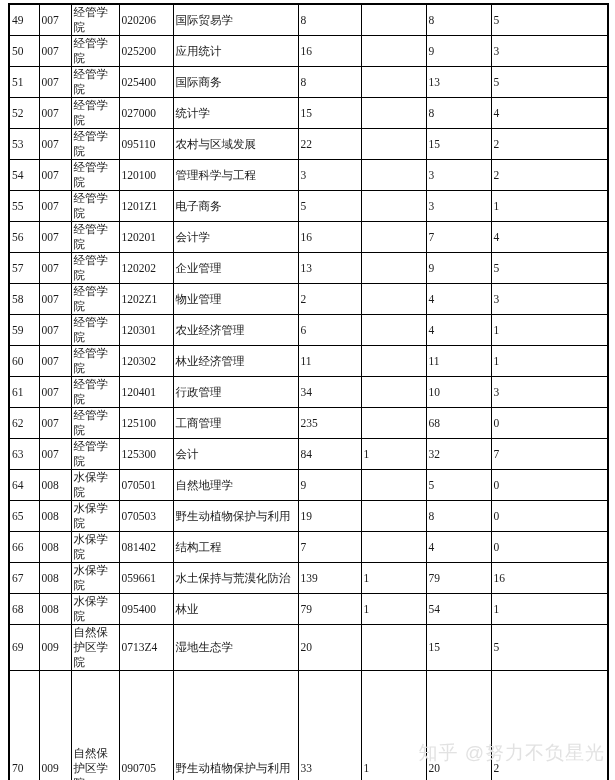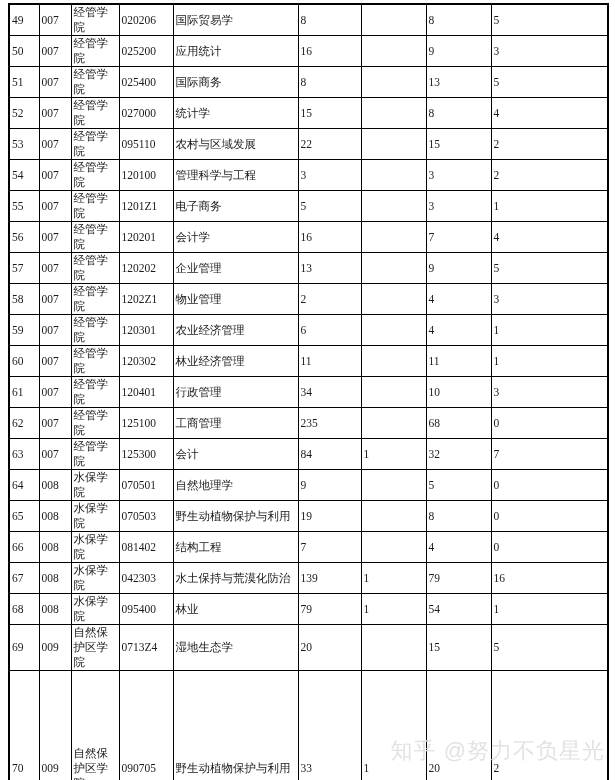--- a/index.html
+++ b/index.html
@@ -55,21 +55,21 @@
   }
   td.cell-college, td.cell-name, td.cell-line {
     font-family: "Liberation Serif", "DejaVu Serif", serif;
   }
   td.tall-3 { height: 32px; }
 
   .wm {
     position: absolute;
     right: 10px;
     bottom: 14px;
-    font-size: 22px;
+    font-size: 19px;
     letter-spacing: 1px;
     color: #e2e2e2;
     font-family: "Liberation Sans", "DejaVu Sans", sans-serif;
     white-space: nowrap;
     user-select: none;
   }
 </style>
 </head>
 <body>
 
@@ -300,21 +300,21 @@
           <td class="cell-a">7</td>
           <td class="cell-b"></td>
           <td class="cell-c">4</td>
           <td class="cell-d">0</td>
           <td class="cell-line">265,36,54</td>
         </tr>
         <tr>
           <td class="cell-no">67</td>
           <td class="cell-code">008</td>
           <td class="cell-college">水保学院</td>
-          <td class="cell-major">042303</td>
+          <td class="cell-major">059661</td>
           <td class="cell-name">水土保持与荒漠化防治</td>
           <td class="cell-a">139</td>
           <td class="cell-b">1</td>
           <td class="cell-c">79</td>
           <td class="cell-d">16</td>
           <td class="cell-line">286,40,60</td>
         </tr>
         <tr>
           <td class="cell-no">68</td>
           <td class="cell-code">008</td>

